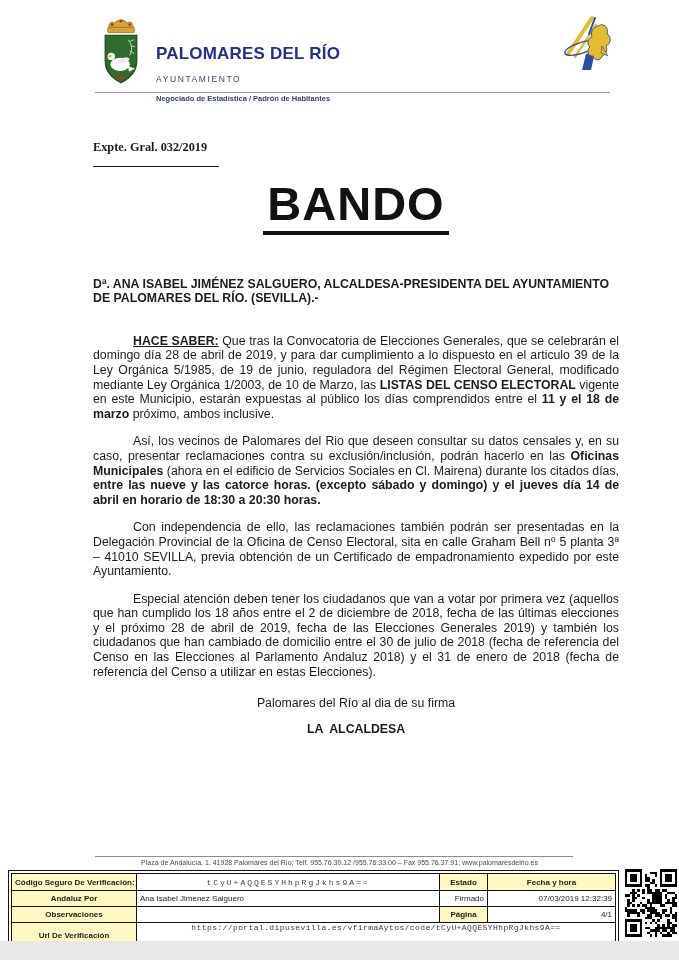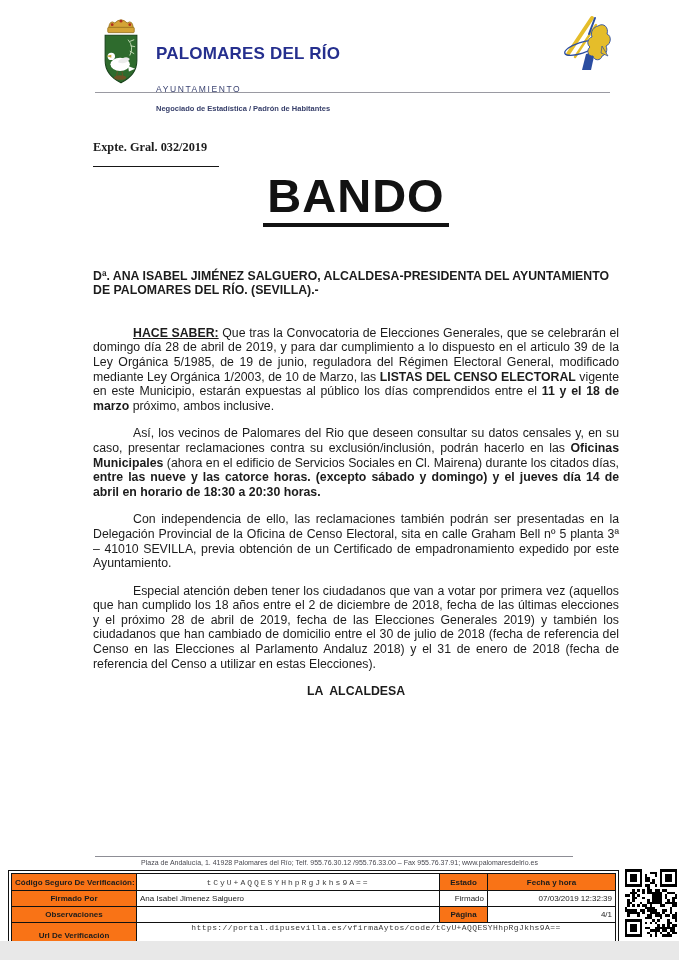--- a/index.html
+++ b/index.html
@@ -5,43 +5,43 @@
   html,body{margin:0;padding:0;background:#e8e8e8;}
   .page{position:relative;width:679px;height:941px;background:#ffffff;overflow:hidden;
         font-family:"Liberation Sans",sans-serif;color:#1c1c1c;}
   .b{font-weight:bold;}
   .u{text-decoration:underline;}
 
   
   .shield-logo{position:absolute;left:94px;top:15px;width:54px;height:74px;}
   .header-text{position:absolute;left:156px;top:44px;}
   .muni-name{font-size:17px;font-weight:bold;color:#252f8e;letter-spacing:.2px;}
-  .muni-sub{font-size:8.5px;color:#3c4472;letter-spacing:1.6px;margin-top:20px;}
+  .muni-sub{font-size:8.5px;color:#3c4472;letter-spacing:1.6px;margin-top:10px;}
   .muni-dept{font-size:7.5px;font-weight:bold;color:#38406b;margin-top:10px;}
   .dipu-logo{position:absolute;left:562px;top:12px;width:52px;height:68px;}
   .header-rule{position:absolute;left:95px;top:92px;width:515px;border-top:1px solid #9a9aa2;}
 
   
   .content{position:absolute;left:93px;top:140px;width:526px;font-size:12.3px;line-height:14.6px;}
   .expte{display:inline-block;font-weight:bold;border-bottom:1.5px solid #161616;padding-right:12px;padding-bottom:11px;font-family:Liberation Serif, serif;}
-  .bando-wrap{text-align:center;margin-top:4px;margin-bottom:42px;text-decoration:underline;}
+  .bando-wrap{text-align:center;margin-top:12px;margin-bottom:42px;text-decoration:underline;}
   .bando{display:inline-block;font-size:47px;line-height:50px;font-weight:bold;color:#121212;
          border-bottom:4px solid #121212;padding:0 4px 2px 4px;letter-spacing:1px;}
   .issuer{font-weight:bold;text-align:justify;margin:0 10px 28px 0;}
   .para{text-align:justify;text-indent:40px;margin:0 0 13px 0;}
   .firma-place{text-align:center;margin-top:17px;}
   .firma-title{text-align:center;font-weight:bold;margin-top:11px;white-space:pre;}
 
   
   .footer-rule{position:absolute;left:95px;top:856px;width:478px;border-top:1px solid #8d8d95;}
   .address{position:absolute;left:0;top:859px;width:679px;text-align:center;font-size:7px;color:#47474f;}
   .sig-outer{position:absolute;left:8px;top:870px;width:611px;border:1px solid #111;padding:2px;background:#fff;box-sizing:border-box;}
   table.sig{width:100%;border-collapse:collapse;table-layout:fixed;}
   table.sig td{border:1px solid #111;font-size:8px;overflow:hidden;white-space:nowrap;padding:0 3px;}
-  td.lbl{background:#f97316;font-weight:bold;text-align:center;}
+  td.lbl{background:#fef9c3;font-weight:bold;text-align:center;}
   td.ctr{text-align:right;}
   td.val{text-align:left;}
   td.mono{font-family:"Liberation Mono","DejaVu Sans Mono",monospace;color:#3c3c3c;text-align:center;font-size:9px;letter-spacing:2px;}
   td.url{font-size:6.5px;letter-spacing:.4px;vertical-align:top;padding-top:4px;}
   tr.r1 td{height:16px;} tr.r2 td{height:15px;} tr.r3 td{height:15px;} tr.r4 td{height:25px;}
   .qr-box{position:absolute;left:625px;top:869px;width:52px;height:68px;background:#fff;}
   .qr-box svg{width:100%;height:100%;display:block;}
 </style>
 </head>
 <body>
@@ -90,20 +90,21 @@
       <span class="bando">BANDO</span>
     </div>
 
     <p class="issuer">Dª.  ANA  ISABEL  JIMÉNEZ  SALGUERO,  ALCALDESA-PRESIDENTA  DEL AYUNTAMIENTO DE PALOMARES DEL RÍO. (SEVILLA).-</p>
 
     <p class="para"><span class="b u">HACE SABER:</span><span> Que tras la Convocatoria de Elecciones Generales, que se celebrarán el domingo día 28 de abril de 2019, y para dar cumplimiento a lo dispuesto en el articulo 39 de la Ley Orgánica 5/1985, de 19 de junio, reguladora del Régimen Electoral General, modificado mediante Ley Orgánica 1/2003, de 10 de Marzo, las </span><span class="b">LISTAS DEL CENSO ELECTORAL</span><span> vigente en este Municipio, estarán expuestas al público los días comprendidos entre el </span><span class="b">11 y el 18 de marzo</span><span> próximo, ambos inclusive.</span></p>
     <p class="para"><span>Así, los vecinos de Palomares del Rio que deseen consultar su datos censales y, en su caso, presentar reclamaciones contra su exclusión/inclusión, podrán hacerlo en las </span><span class="b">Oficinas Municipales</span><span> (ahora en el edificio de Servicios Sociales en Cl. Mairena) durante los citados días, </span><span class="b">entre las nueve y las catorce horas. (excepto sábado y domingo) y el jueves día 14 de abril en horario de 18:30 a 20:30 horas.</span></p>
     <p class="para"><span>Con independencia de ello, las reclamaciones también podrán ser presentadas en la Delegación Provincial de la Oficina de Censo Electoral, sita en calle Graham Bell nº 5 planta 3ª – 41010 SEVILLA, previa obtención de un Certificado de empadronamiento expedido por este Ayuntamiento.</span></p>
     <p class="para"><span>Especial atención deben tener los ciudadanos que van a votar por primera vez (aquellos que han cumplido los 18 años entre el 2 de diciembre de 2018, fecha de las últimas elecciones y el próximo 28 de abril de 2019, fecha de las Elecciones Generales 2019) y también los ciudadanos que han cambiado de domicilio entre el 30 de julio de 2018 (fecha de referencia del Censo en las Elecciones al Parlamento Andaluz 2018) y el 31 de enero de 2018 (fecha de referencia del Censo a utilizar en estas Elecciones).</span></p>
 
+    <div class="firma-place">Palomares del Río al dia de su firma</div>
     <div class="firma-title">LA  ALCALDESA</div>
   </div>
 
   <div class="footer-rule"></div>
   <div class="address">Plaza de Andalucía, 1. 41928 Palomares del Río; Telf. 955.76.30.12 /955.76.33.00 – Fax 955.76.37.91; www.palomaresdelrio.es</div>
 
   <div class="sig-outer">
     <table class="sig">
       <colgroup>
           <col style="width:125px">
@@ -112,21 +113,21 @@
           <col style="width:128px">
         </colgroup>
       <tbody>
           <tr class="r1">
         <td class="lbl">Código Seguro De Verificación:</td>
         <td class="mono">tCyU+AQQESYHhpRgJkhs9A==</td>
         <td class="lbl">Estado</td>
         <td class="lbl">Fecha y hora</td>
       </tr>
       <tr class="r2">
-        <td class="lbl">Firmado Por</td>
+        <td class="lbl">Andaluz Por</td>
         <td class="val">Ana Isabel Jimenez Salguero</td>
         <td class="ctr">Firmado</td>
         <td class="ctr">07/03/2019 12:32:39</td>
       </tr>
       <tr class="r3">
         <td class="lbl">Observaciones</td>
         <td class="val"></td>
         <td class="lbl">Página</td>
         <td class="ctr">4/1</td>
       </tr>

